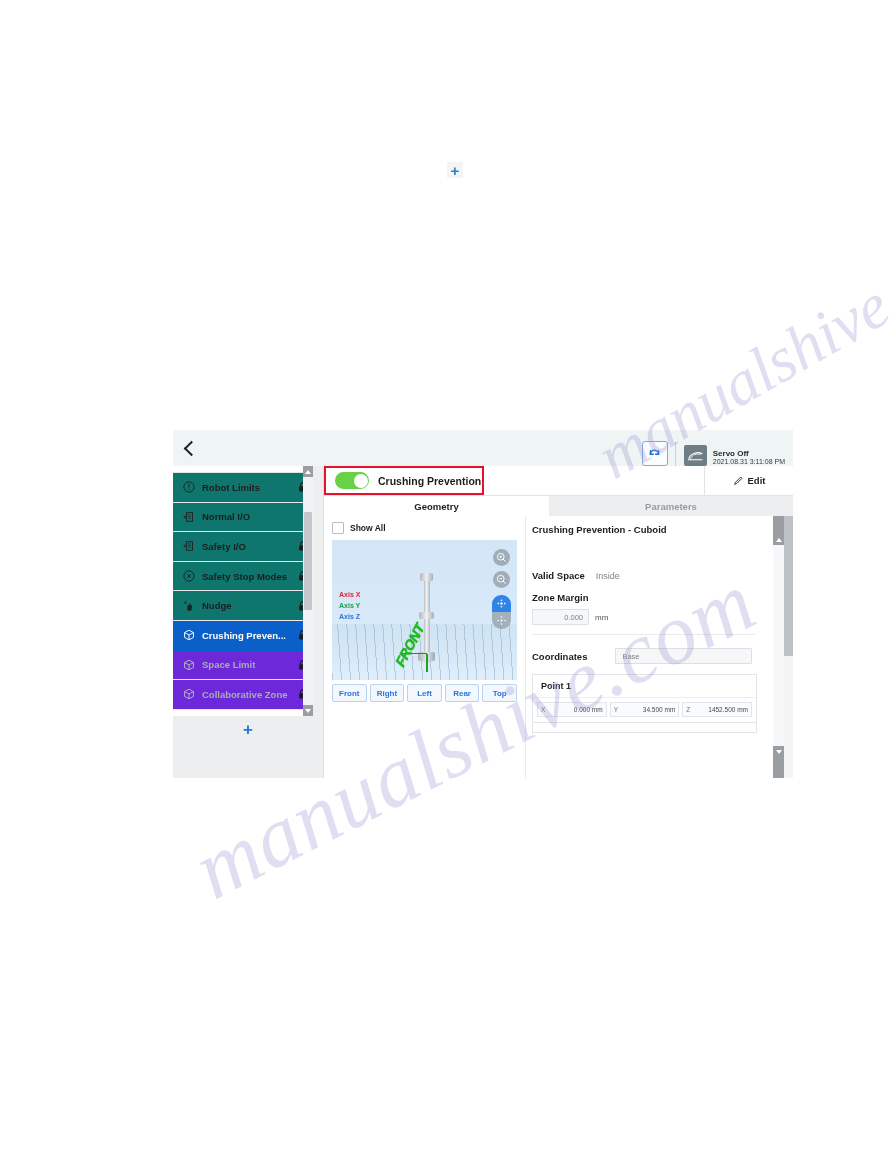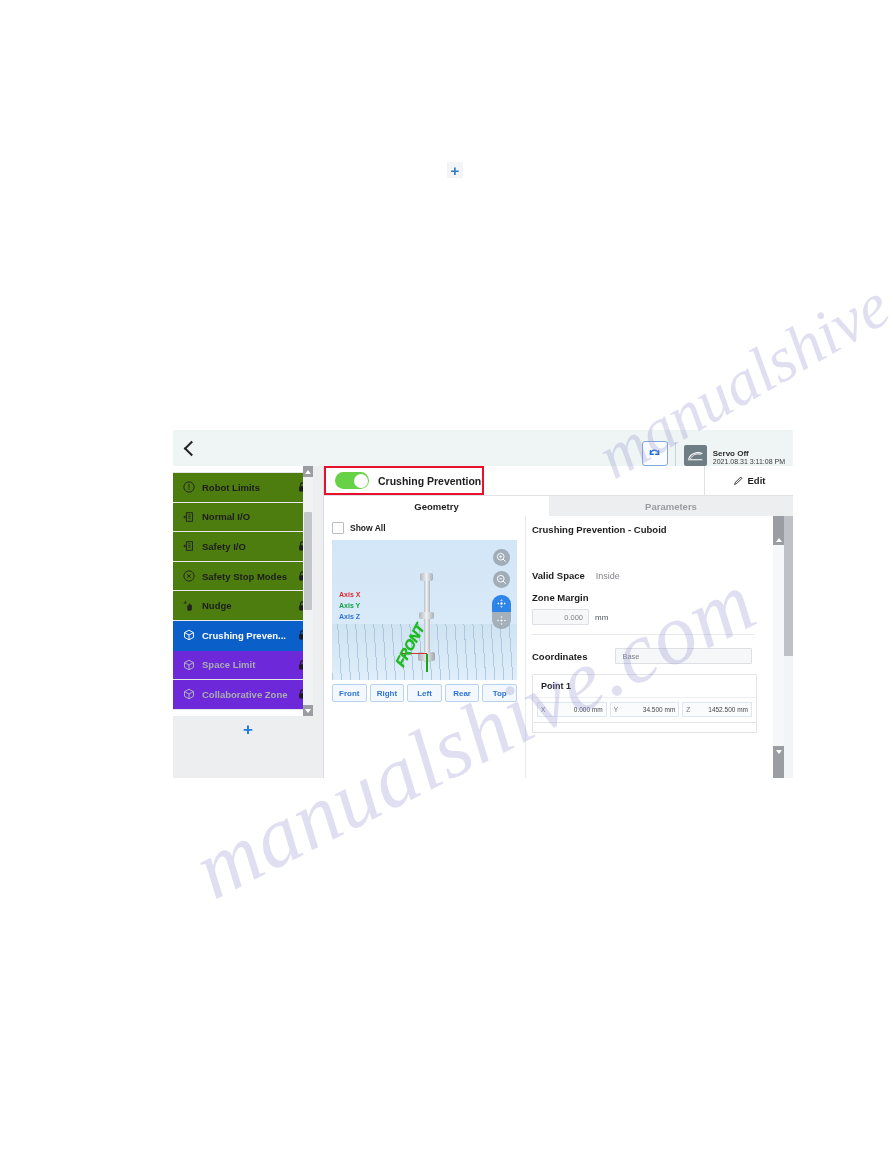--- a/index.html
+++ b/index.html
@@ -158,21 +158,21 @@
     border-bottom: 1px solid #e3e5e7;
     background: #fff;
   }
   .sb-item {
     height: 28.6px;
     display: flex;
     align-items: center;
     padding: 0 6px 0 9px;
     border-bottom: 1px solid #e8eaec;
     gap: 7px;
-    background: #4d7c0f;
+    background: #0f766e;
     cursor: pointer;
   }
   .sb-item .sb-label {
     flex: 1;
     font-size: 9.5px;
     font-weight: 700;
     color: #1d1d1d;
     white-space: nowrap;
     overflow: hidden;
   }

